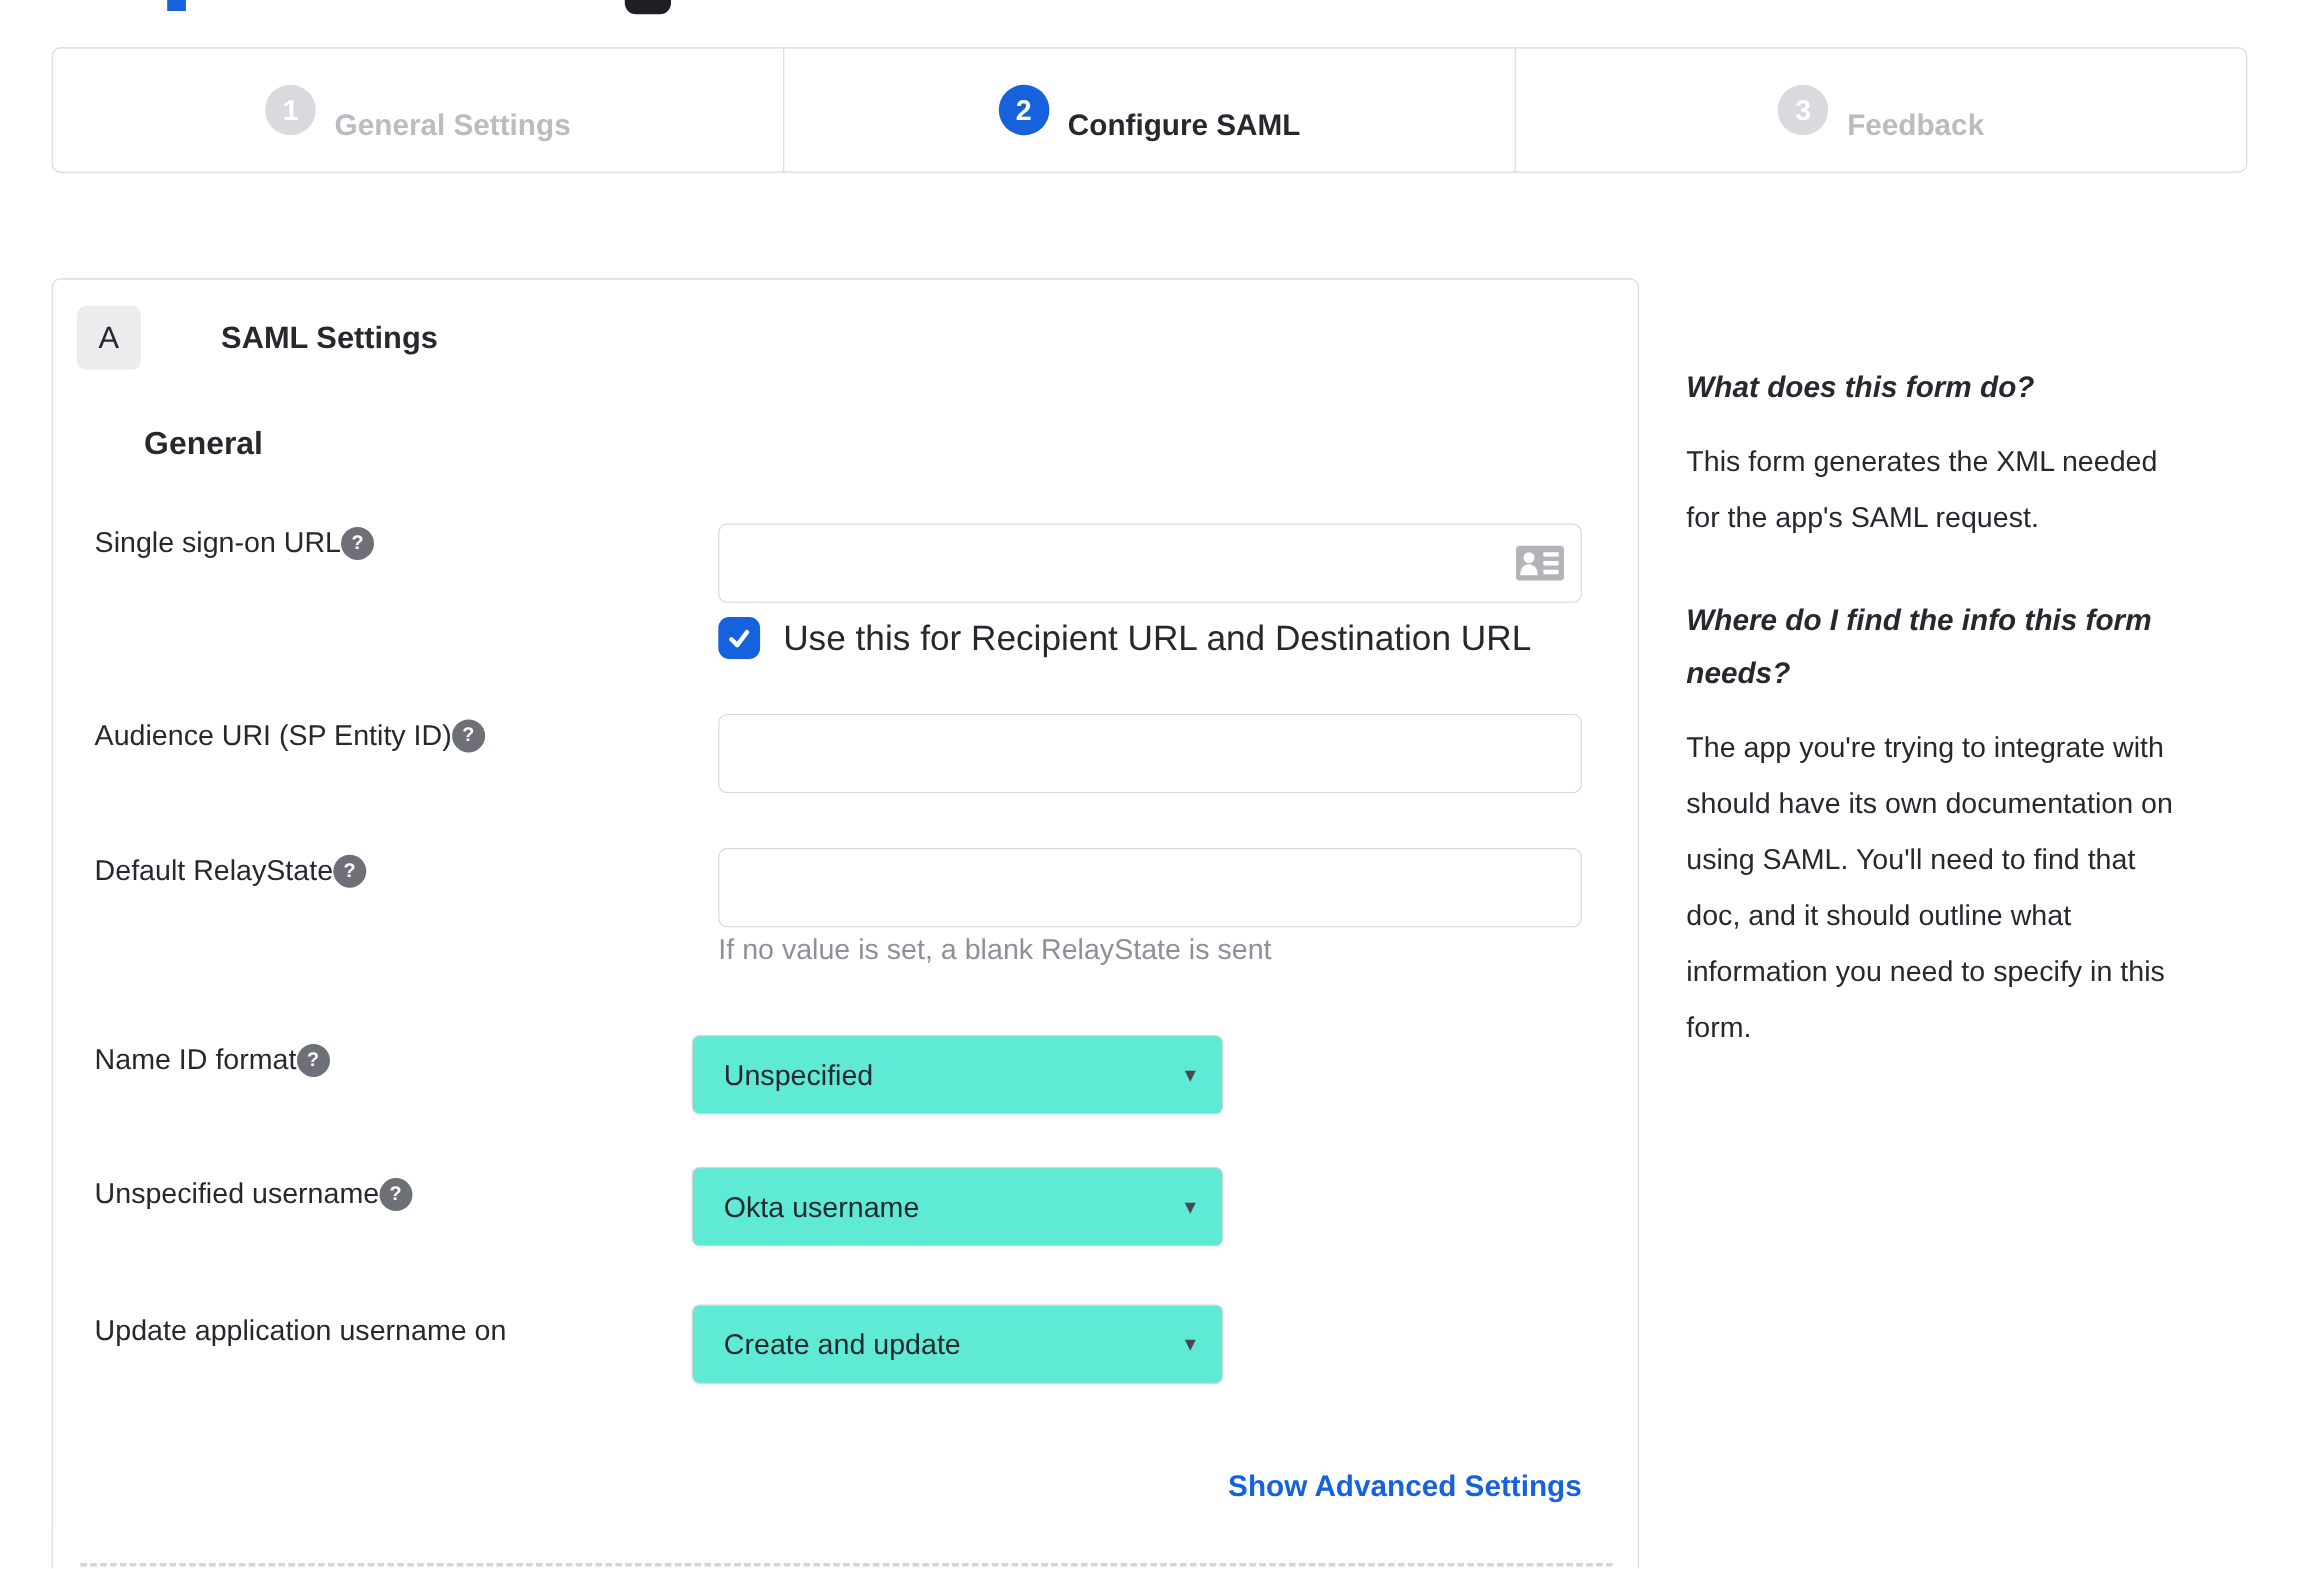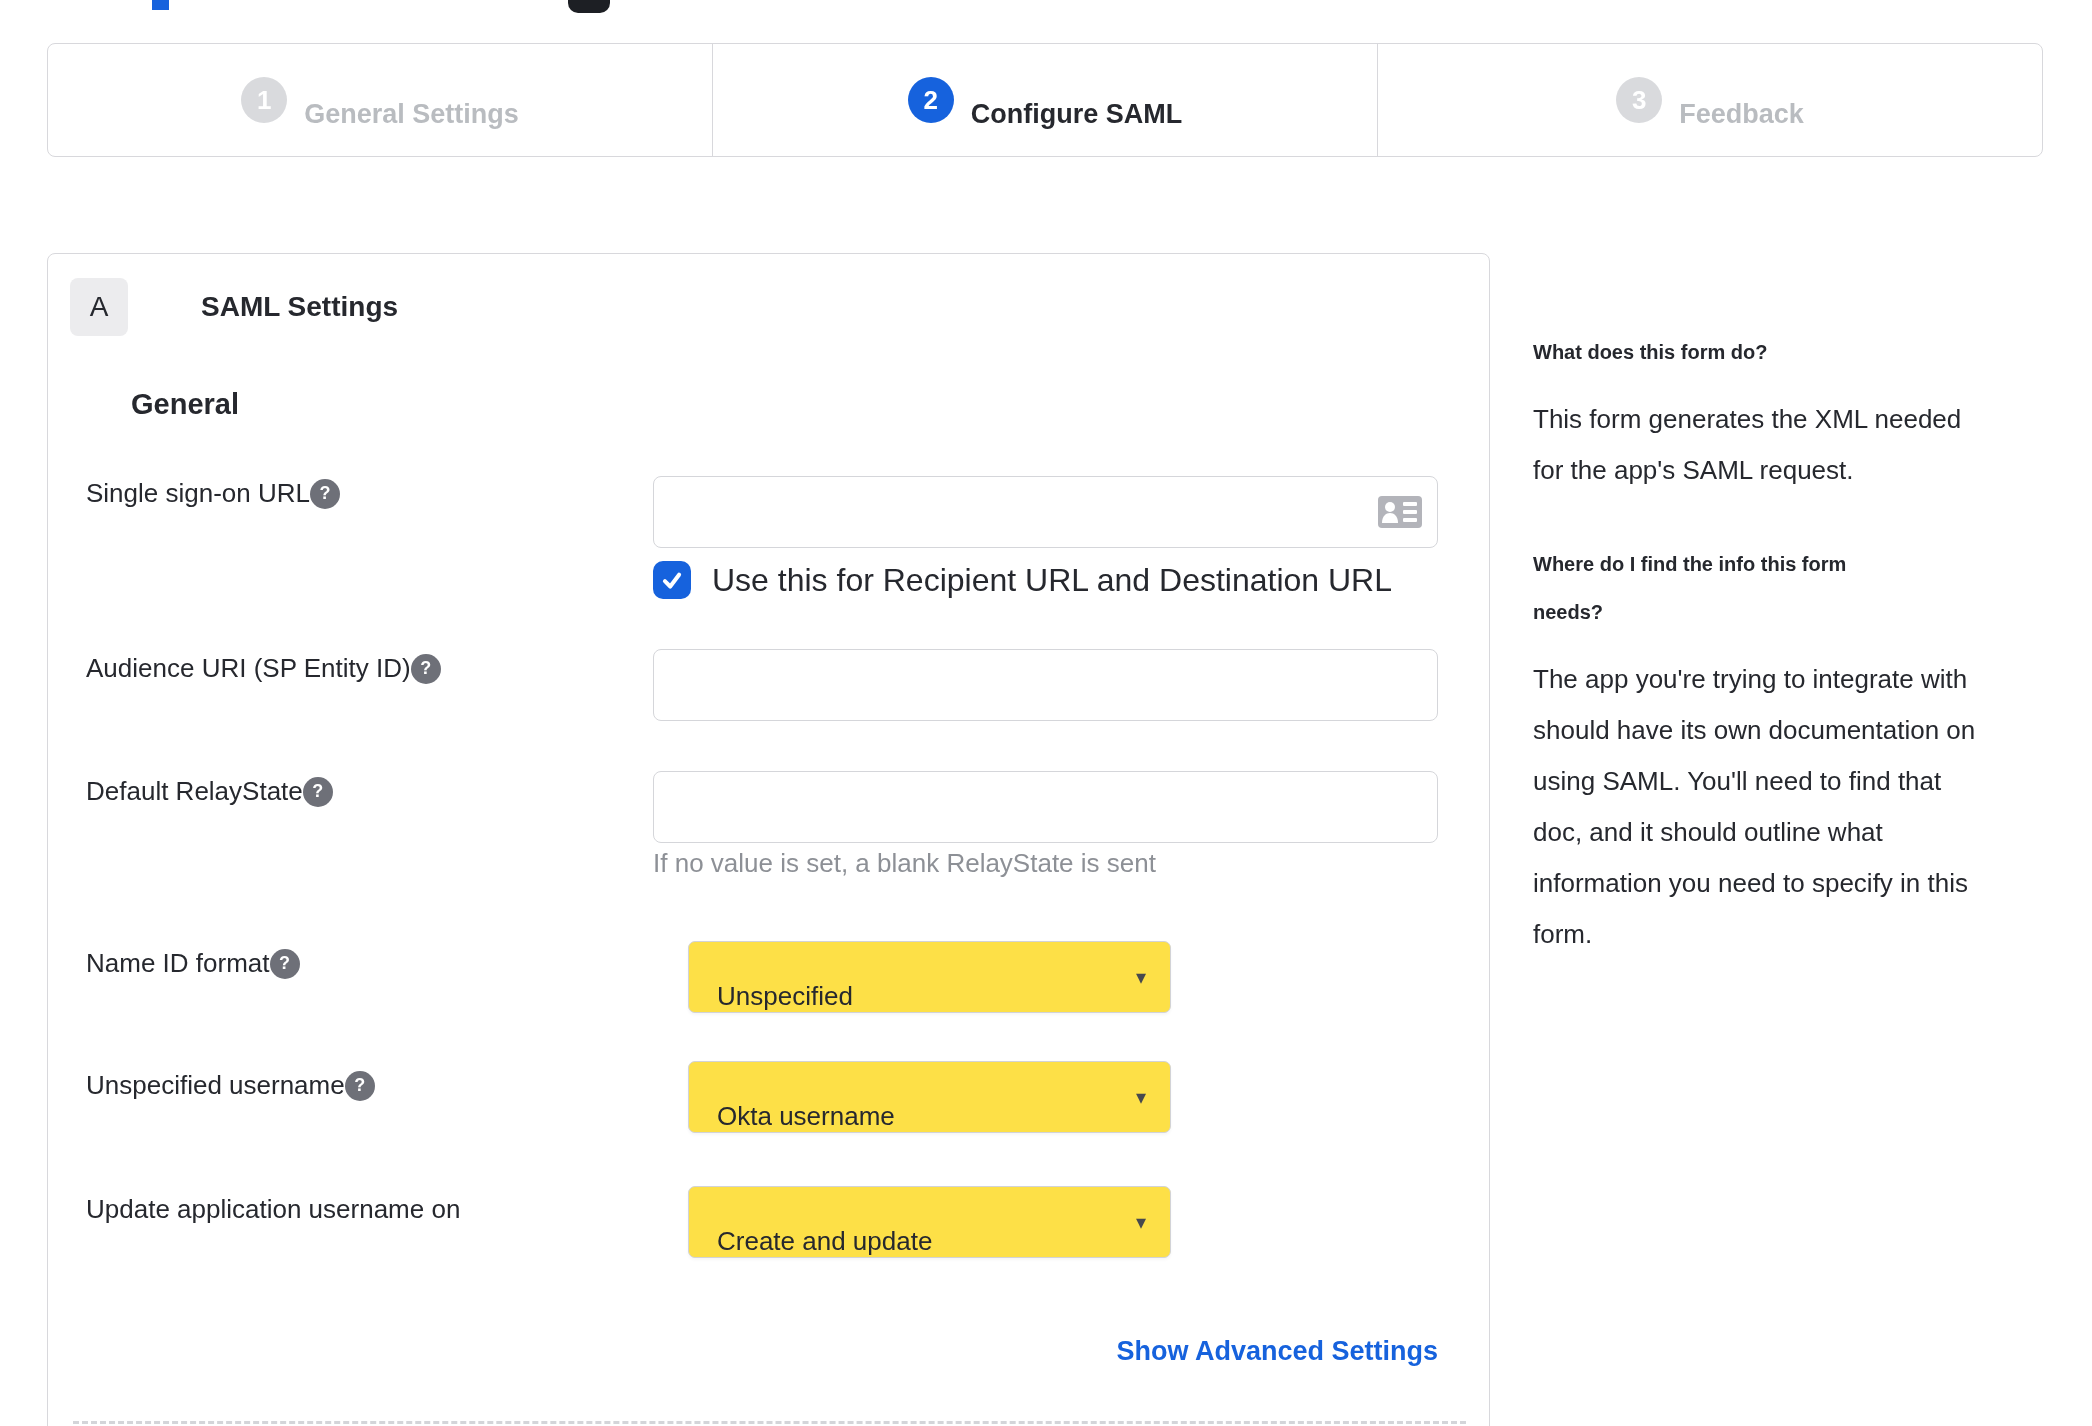--- a/index.html
+++ b/index.html
@@ -97,24 +97,24 @@
     cursor: pointer;
   }
   .checkbox-label { font-size: 32px; color: #26282e; }
 
   .hint-text {
     position: absolute; left: 605px; font-size: 26px; color: #8d9096;
     white-space: nowrap;
   }
 
   .select-box {
-    position: absolute; left: 640px; width: 483px; height: 72px;
-    border: 1px solid #d2d3d7; border-radius: 7px; background: #fde047;
+    position: absolute; left: 581px; width: 483px; height: 72px;
+    border: 1px solid #d2d3d7; border-radius: 7px; background: #5eead4;
     box-shadow: 0 2px 3px rgba(0,0,0,0.04);
-    display: flex; align-items: flex-end; cursor: pointer;
+    display: flex; align-items: center; cursor: pointer;
   }
   .select-value { font-size: 26px; color: #26282e; padding-left: 28px; }
   .select-caret {
     position: absolute; right: 24px; top: 50%; transform: translateY(-50%);
     font-size: 20px; color: #47494e;
   }
 
   .advanced-link-row {
     position: absolute; left: 605px; width: 785px; text-align: right;
   }
@@ -138,22 +138,22 @@
   .r5-label { top: 816px; }  .r5-select { top: 807px; }
   .r6-label { top: 940px; }  .r6-select { top: 932px; }
   .link-row { top: 1082px; }
   .divider-pos { top: 1167px; }
 
   
   .side-help {
     position: absolute; left: 1533px; top: 328px; width: 560px;
   }
   .side-heading {
-    font-size: 20px; font-weight: bold; color: #26282e;
-    line-height: 48px; white-space: pre-line;
+    font-size: 27px; font-weight: bold; color: #26282e;
+    line-height: 48px; white-space: pre-line; font-style: italic;
   }
   .side-body {
     font-size: 26px; color: #26282e; line-height: 51px;
     margin-top: 18px; white-space: pre-line;
   }
   .side-section + .side-section { margin-top: 44px; }
 </style>
 </head>
 <body>
 

